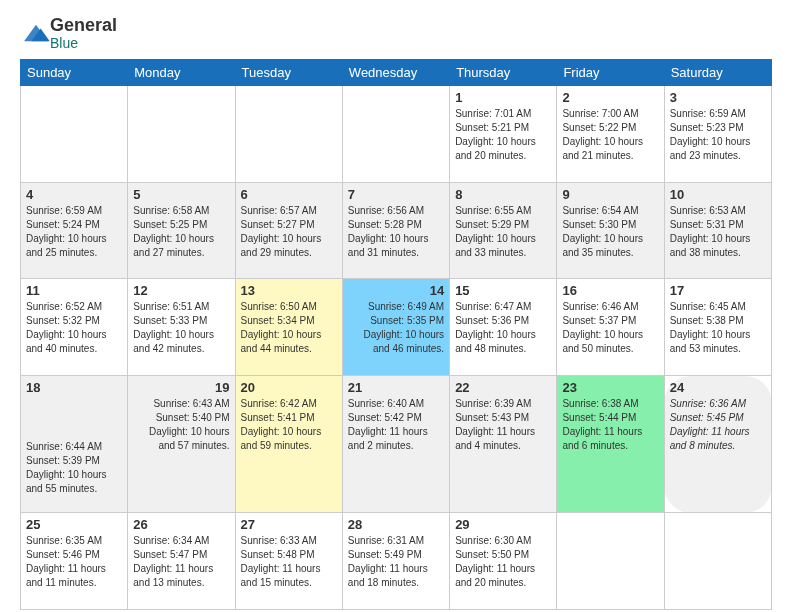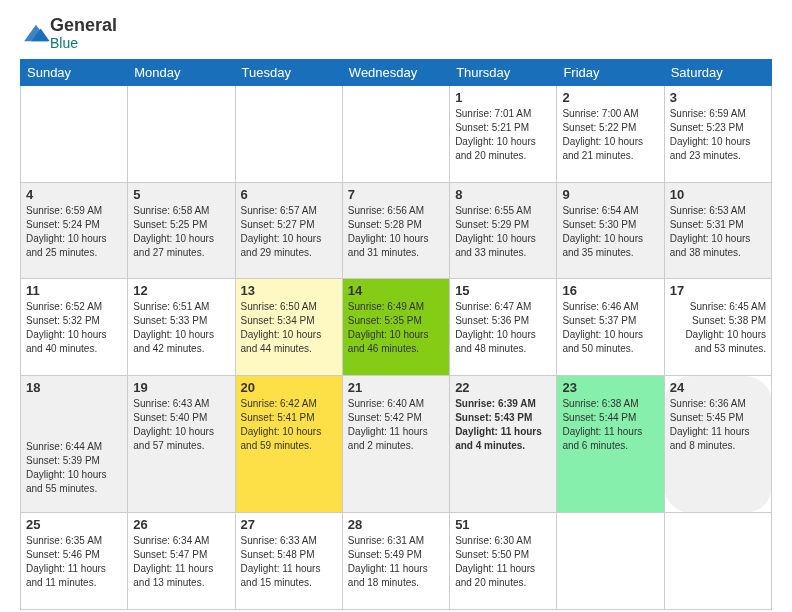--- a/index.html
+++ b/index.html
@@ -218,21 +218,21 @@
 Daylight: 10 hours
 and 42 minutes.</div>
           </td>
           <td style="background: #fef9c3;">
             <span class="day-num">13</span>
             <div class="day-info" style="white-space: pre-line;">Sunrise: 6:50 AM
 Sunset: 5:34 PM
 Daylight: 10 hours
 and 44 minutes.</div>
           </td>
-          <td style="background: #84cc16;">
+          <td style="background: #7dd3fc; text-align: right;">
             <span class="day-num">14</span>
             <div class="day-info" style="white-space: pre-line;">Sunrise: 6:49 AM
 Sunset: 5:35 PM
 Daylight: 10 hours
 and 46 minutes.</div>
           </td>
           <td style="background: rgb(255, 255, 255);">
             <span class="day-num">15</span>
             <div class="day-info" style="white-space: pre-line;">Sunrise: 6:47 AM
 Sunset: 5:36 PM
@@ -241,72 +241,72 @@
           </td>
           <td style="background: rgb(255, 255, 255);">
             <span class="day-num">16</span>
             <div class="day-info" style="white-space: pre-line;">Sunrise: 6:46 AM
 Sunset: 5:37 PM
 Daylight: 10 hours
 and 50 minutes.</div>
           </td>
           <td style="background: rgb(255, 255, 255);">
             <span class="day-num">17</span>
-            <div class="day-info" style="white-space: pre-line; text-align: right;">Sunrise: 6:45 AM
+            <div class="day-info" style="white-space: pre-line;">Sunrise: 6:45 AM
 Sunset: 5:38 PM
 Daylight: 10 hours
 and 53 minutes.</div>
           </td>
         </tr>
         <tr>
           <td style="background: rgb(240, 240, 240);">
             <span class="day-num">18</span>
             <div class="day-info" style="white-space: pre-line; margin-top: 45px;">Sunrise: 6:44 AM
 Sunset: 5:39 PM
 Daylight: 10 hours
 and 55 minutes.</div>
           </td>
-          <td style="background: rgb(240, 240, 240);">
+          <td style="background: rgb(240, 240, 240); text-align: right;">
             <span class="day-num">19</span>
             <div class="day-info" style="white-space: pre-line;">Sunrise: 6:43 AM
 Sunset: 5:40 PM
 Daylight: 10 hours
 and 57 minutes.</div>
           </td>
-          <td style="background: #fde047; margin-left: 32px;">
+          <td style="background: #fef9c3; margin-left: 32px;">
             <span class="day-num">20</span>
             <div class="day-info" style="white-space: pre-line;">Sunrise: 6:42 AM
 Sunset: 5:41 PM
 Daylight: 10 hours
 and 59 minutes.</div>
           </td>
           <td style="background: rgb(240, 240, 240);">
             <span class="day-num">21</span>
             <div class="day-info" style="white-space: pre-line;">Sunrise: 6:40 AM
 Sunset: 5:42 PM
 Daylight: 11 hours
 and 2 minutes.</div>
           </td>
           <td style="background: rgb(240, 240, 240);">
             <span class="day-num">22</span>
-            <div class="day-info" style="white-space: pre-line; font-weight: bold;">Sunrise: 6:39 AM
+            <div class="day-info" style="white-space: pre-line;">Sunrise: 6:39 AM
 Sunset: 5:43 PM
 Daylight: 11 hours
 and 4 minutes.</div>
           </td>
           <td style="background: #86efac;">
             <span class="day-num">23</span>
             <div class="day-info" style="white-space: pre-line;">Sunrise: 6:38 AM
 Sunset: 5:44 PM
 Daylight: 11 hours
 and 6 minutes.</div>
           </td>
           <td style="background: rgb(240, 240, 240); border-radius: 27px;">
             <span class="day-num">24</span>
-            <div class="day-info" style="white-space: pre-line;">Sunrise: 6:36 AM
+            <div class="day-info" style="white-space: pre-line; font-style: italic;">Sunrise: 6:36 AM
 Sunset: 5:45 PM
 Daylight: 11 hours
 and 8 minutes.</div>
           </td>
         </tr>
         <tr>
           <td style="background: rgb(255, 255, 255); margin-left: 35px;">
             <span class="day-num">25</span>
             <div class="day-info" style="white-space: pre-line;">Sunrise: 6:35 AM
 Sunset: 5:46 PM
@@ -328,21 +328,21 @@
 and 15 minutes.</div>
           </td>
           <td style="background: rgb(255, 255, 255);">
             <span class="day-num">28</span>
             <div class="day-info" style="white-space: pre-line;">Sunrise: 6:31 AM
 Sunset: 5:49 PM
 Daylight: 11 hours
 and 18 minutes.</div>
           </td>
           <td style="background: rgb(255, 255, 255);">
-            <span class="day-num">51</span>
+            <span class="day-num">29</span>
             <div class="day-info" style="white-space: pre-line;">Sunrise: 6:30 AM
 Sunset: 5:50 PM
 Daylight: 11 hours
 and 20 minutes.</div>
           </td>
           <td class="empty-cell"></td>
           <td class="empty-cell"></td>
         </tr>
       </tbody>
   </table>

